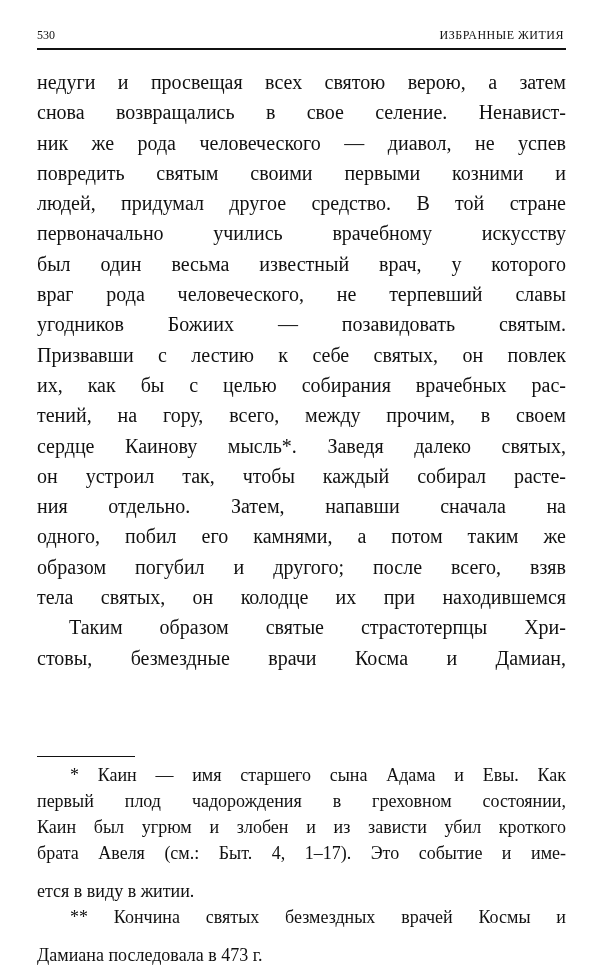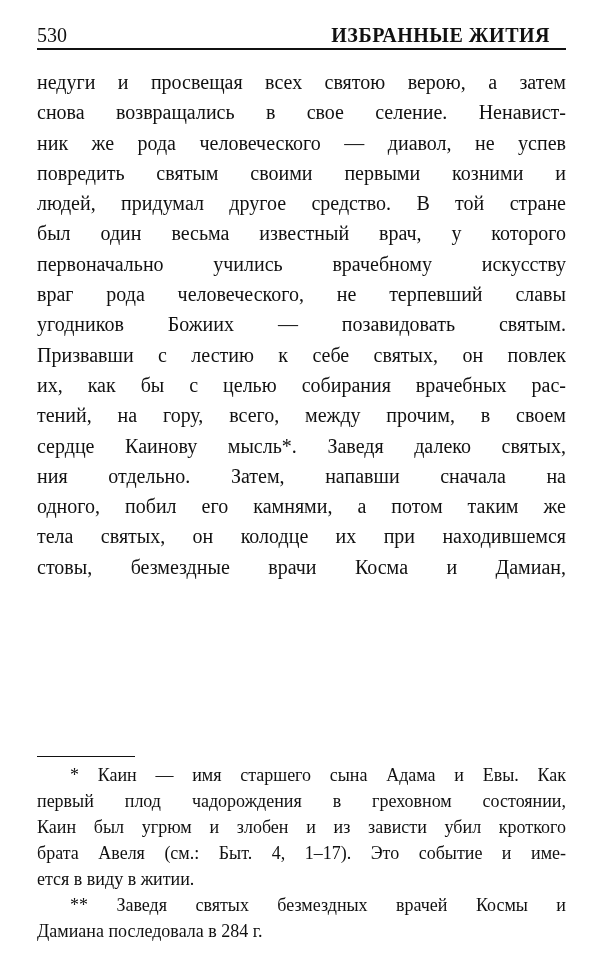--- a/index.html
+++ b/index.html
@@ -21,34 +21,33 @@
     top: 0;
     width: 529px;
   }
   .running-head {
     position: absolute;
     left: 0;
     top: 24px;
     width: 529px;
     height: 24px;
     border-bottom: 2px solid #111;
-    font-size: 20px;
+    font-size: 12px;
     line-height: 22px;
   }
   .running-head .page-number {
     position: absolute;
     left: 0;
     top: 0;
   }
   .running-head .book-title {
     position: absolute;
-    right: 16px;
+    right: 2px;
     top: 0;
     letter-spacing: 0.5px;
-    font-weight: bold;
   }
   .body-text {
     position: absolute;
     left: 0;
     top: 67px;
     width: 529px;
     font-size: 20px;
     line-height: 30.3px;
   }
   .line {
@@ -83,20 +82,21 @@
   }
   .fn-line {
     display: block;
     text-align: justify;
     text-align-last: justify;
     white-space: nowrap;
     height: 26px;
   }
   .fn-line.last {
     text-align-last: left;
+    margin-top: 12px;
   }
   .fn-line.indent {
     padding-left: 33px;
   }
 </style>
 </head>
 <body>
 
 <div class="page">
 
@@ -105,46 +105,49 @@
     <span class="book-title">ИЗБРАННЫЕ ЖИТИЯ</span>
   </div>
 
   <div class="body-text">
     <div>
       <span class="line">недуги и просвещая всех святою верою, а затем</span>
       <span class="line">снова возвращались в свое селение. Ненавист-</span>
       <span class="line">ник же рода человеческого — диавол, не успев</span>
       <span class="line">повредить святым своими первыми козними и</span>
       <span class="line">людей, придумал другое средство. В той стране</span>
+      <span class="line">первоначально учились врачебному искусству</span>
       <span class="line">был один весьма известный врач, у которого</span>
-      <span class="line">первоначально учились врачебному искусству</span>
       <span class="line">враг рода человеческого, не терпевший славы</span>
       <span class="line">угодников Божиих — позавидовать святым.</span>
       <span class="line">Призвавши с лестию к себе святых, он повлек</span>
       <span class="line">их, как бы с целью собирания врачебных рас-</span>
       <span class="line">тений, на гору, всего, между прочим, в своем</span>
       <span class="line">сердце Каинову мысль*. Заведя далеко святых,</span>
+      <span class="line">он устроил так, чтобы каждый собирал расте-</span>
       <span class="line">ния отдельно. Затем, напавши сначала на</span>
       <span class="line">одного, побил его камнями, а потом таким же</span>
+      <span class="line">образом погубил и другого; после всего, взяв</span>
       <span class="line">тела святых, он колодце их при находившемся</span>
     </div>
     <div>
+      <span class="line indent">Таким образом святые страстотерпцы Хри-</span>
       <span class="line">стовы, безмездные врачи Косма и Дамиан,</span>
     </div>
   </div>
 
   <div class="footnote-rule"></div>
 
   <div class="footnotes">
     <div>
       <span class="fn-line indent">* Каин — имя старшего сына Адама и Евы. Как</span>
       <span class="fn-line">первый плод чадорождения в греховном состоянии,</span>
       <span class="fn-line">Каин был угрюм и злобен и из зависти убил кроткого</span>
       <span class="fn-line">брата Авеля (см.: Быт. 4, 1–17). Это событие и име-</span>
       <span class="fn-line last">ется в виду в житии.</span>
     </div>
     <div>
-      <span class="fn-line indent">** Заведя святых безмездных врачей Космы и</span>
-      <span class="fn-line last">Дамиана последовала в 284 г.</span>
+      <span class="fn-line indent">** Кончина святых безмездных врачей Космы и</span>
+      <span class="fn-line last">Дамиана последовала в 473 г.</span>
     </div>
   </div>
 
 </div>
 
 </body></html>

